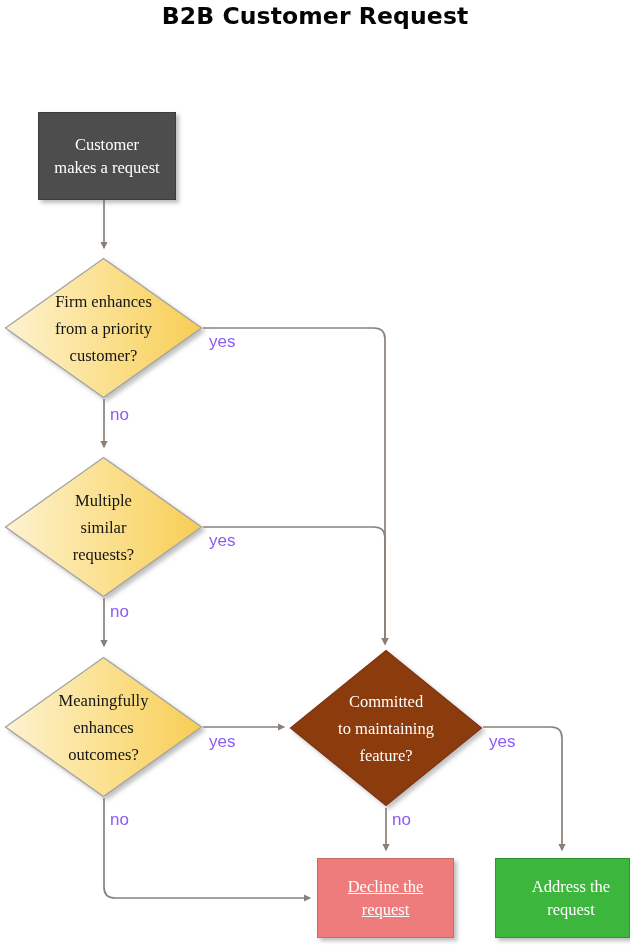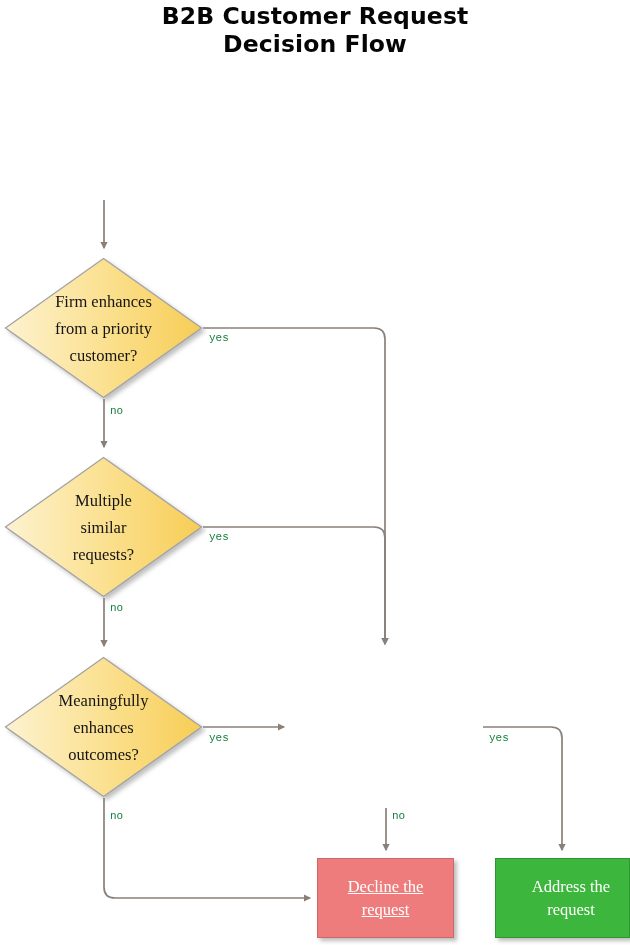--- a/index.html
+++ b/index.html
@@ -91,34 +91,33 @@
     text-align: center;
     font-family: "Liberation Serif", serif;
     font-size: 16.5px;
     line-height: 27px;
     pointer-events: none;
   }
   .diamond-wrap.yellow .diamond-label { color: #141414; }
   .diamond-wrap.brown .diamond-label { color: #ffffff; }
   .edge-label {
     position: absolute;
-    font-family: Liberation Mono, monospace;
-    font-size: 11px;
-    color: #15803d;
+    font-family: Liberation Sans, sans-serif;
+    font-size: 17px;
+    color: #8b5cf6;
     white-space: nowrap;
   }
 </style>
 </head>
 <body>
 
 <div id="canvas">
 
   <div id="title">
     <div>B2B Customer Request</div>
-    <div>Decision Flow</div>
   </div>
 
   <svg id="edges" viewBox="0 0 630 945">
     <defs>
       <marker id="arrow" markerWidth="10" markerHeight="10" refX="6.2" refY="4" orient="auto" markerUnits="userSpaceOnUse">
         <path d="M0,0.3 L7.4,4 L0,7.7 z" fill="#8a8078"></path>
       </marker>
       <linearGradient id="ygrad" x1="0" y1="0.5" x2="1" y2="0.5">
         <stop offset="0%" stop-color="#fdf3d2"></stop>
         <stop offset="26%" stop-color="#fce9ae"></stop>
@@ -136,20 +135,24 @@
       <path d="M104,399 L104,447" marker-end="url(#arrow)"></path>
       <path d="M203,527 L374,527 Q385,527 385,538 L385,644" marker-end="url(#arrow)"></path>
       <path d="M104,598 L104,646" marker-end="url(#arrow)"></path>
       <path d="M203,727 L284,727" marker-end="url(#arrow)"></path>
       <path d="M104,798 L104,887 Q104,898 115,898 L310,898" marker-end="url(#arrow)"></path>
       <path d="M483,727 L551,727 Q562,727 562,738 L562,850" marker-end="url(#arrow)"></path>
       <path d="M386,808 L386,850" marker-end="url(#arrow)"></path>
     </g>
   </svg>
 
+  <div class="node rect-node start" style="left:38px; top:112px; width:138px; height:88px;">
+    <span style="white-space:pre-line;">Customer
+makes a request</span>
+  </div>
 
   <div class="diamond-wrap yellow" style="left:4px; top:257px; width:199px; height:142px;">
     <svg width="199" height="142" viewBox="0 0 199 142">
       <polygon points="99.5,1.5 197.5,71 99.5,140.5 1.5,71" fill="url(#ygrad)" stroke="#a3a3a3" stroke-width="1.3" filter="url(#shadow)"></polygon>
     </svg>
     <div class="diamond-label" style="white-space:pre-line;">Firm enhances
 from a priority
 customer?</div>
   </div>
 
@@ -164,20 +167,28 @@
 
   <div class="diamond-wrap yellow" style="left:4px; top:656px; width:199px; height:142px;">
     <svg width="199" height="142" viewBox="0 0 199 142">
       <polygon points="99.5,1.5 197.5,71 99.5,140.5 1.5,71" fill="url(#ygrad)" stroke="#a3a3a3" stroke-width="1.3" filter="url(#shadow)"></polygon>
     </svg>
     <div class="diamond-label" style="white-space:pre-line;">Meaningfully
 enhances
 outcomes?</div>
   </div>
 
+  <div class="diamond-wrap brown" style="left:289px; top:649px; width:194px; height:158px;">
+    <svg width="194" height="158" viewBox="0 0 194 158">
+      <polygon points="97,1.5 192.5,79 97,156.5 1.5,79" fill="#8c3a11" stroke="#7d3410" stroke-width="1.2" filter="url(#shadow)"></polygon>
+    </svg>
+    <div class="diamond-label" style="white-space:pre-line;">Committed
+to maintaining
+feature?</div>
+  </div>
 
   <div class="node rect-node decline" style="left:317px; top:858px; width:137px; height:80px;">
     <span style="white-space:pre-line;">Decline the
 request</span>
   </div>
 
   <div class="node rect-node address" style="left:495px; top:858px; width:135px; height:80px;">
     <span style="white-space:pre-line;">Address the
 request</span>
   </div>

